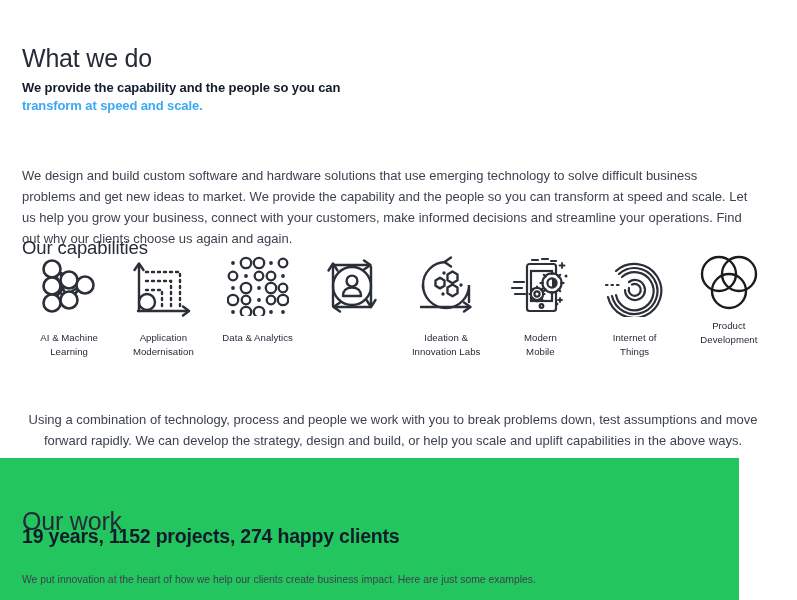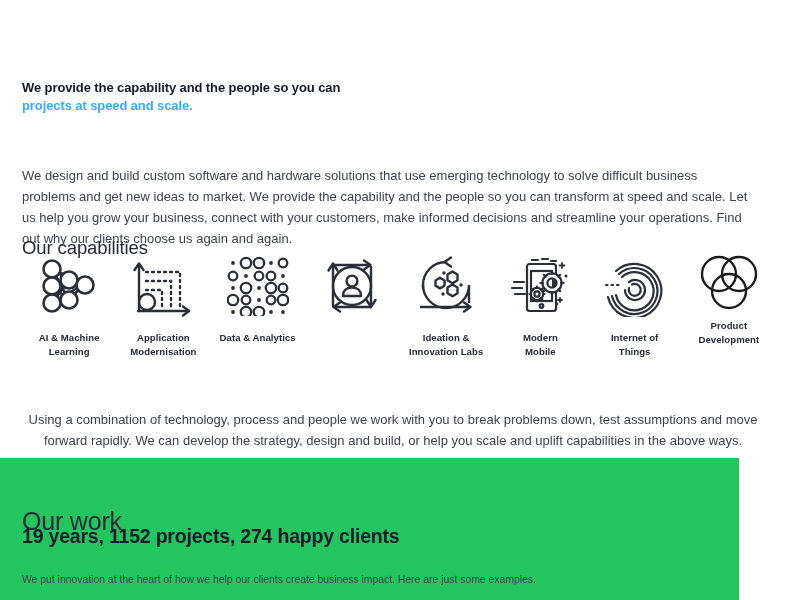--- a/index.html
+++ b/index.html
@@ -41,21 +41,21 @@
   .caps {
     position:absolute; left:22px; top:250px; width:754px;
     display:grid; grid-template-columns: repeat(8, 1fr);
     align-items:start;
   }
   .cap { display:flex; flex-direction:column; align-items:center; }
   .cap-icon { height:72px; display:flex; align-items:center; justify-content:center; }
   .cap-icon svg { display:block; }
   .cap-label {
     margin-top:9px; text-align:center;
-    font-size:9.6px; font-weight:700; color:#262b38; line-height:1.45;
+    font-size:9.6px; font-weight:400; color:#262b38; line-height:1.45;
     white-space:pre-line; letter-spacing:0.05px;
   }
   .cap.shift-up .cap-icon { height:64px; }
   .cap.shift-up .cap-label { margin-top:5px; }
 
   
   .section-grey {
     position:absolute; left:0; top:458px; width:739px; height:142px;
     background:#22c55e;
   }
@@ -70,24 +70,25 @@
   .work-copy {
     position:absolute; left:22px; top:104px; width:730px;
     font-size:10.4px; line-height:1.6; color:#3c4250;
   }
 </style>
 </head>
 <body>
 
 <div class="page">
 
+  <h1 class="h1-title">What we do</h1>
 
   <div class="lead">
     <span>We provide the capability and the people so you can</span>
-    <span class="accent">projects at speed and scale.</span>
+    <span class="accent">transform at speed and scale.</span>
   </div>
 
   <p class="body-copy" id="copy-1">We design and build custom software and hardware solutions that use emerging technology to solve difficult business problems and get new ideas to market. We provide the capability and the people so you can transform at speed and scale. Let us help you grow your business, connect with your customers, make informed decisions and streamline your operations. Find out why our clients choose us again and again.</p>
 
   <h2 class="h2-title">Our capabilities</h2>
 
   <div class="caps">
 
     <div class="cap">
       <div class="cap-icon">

